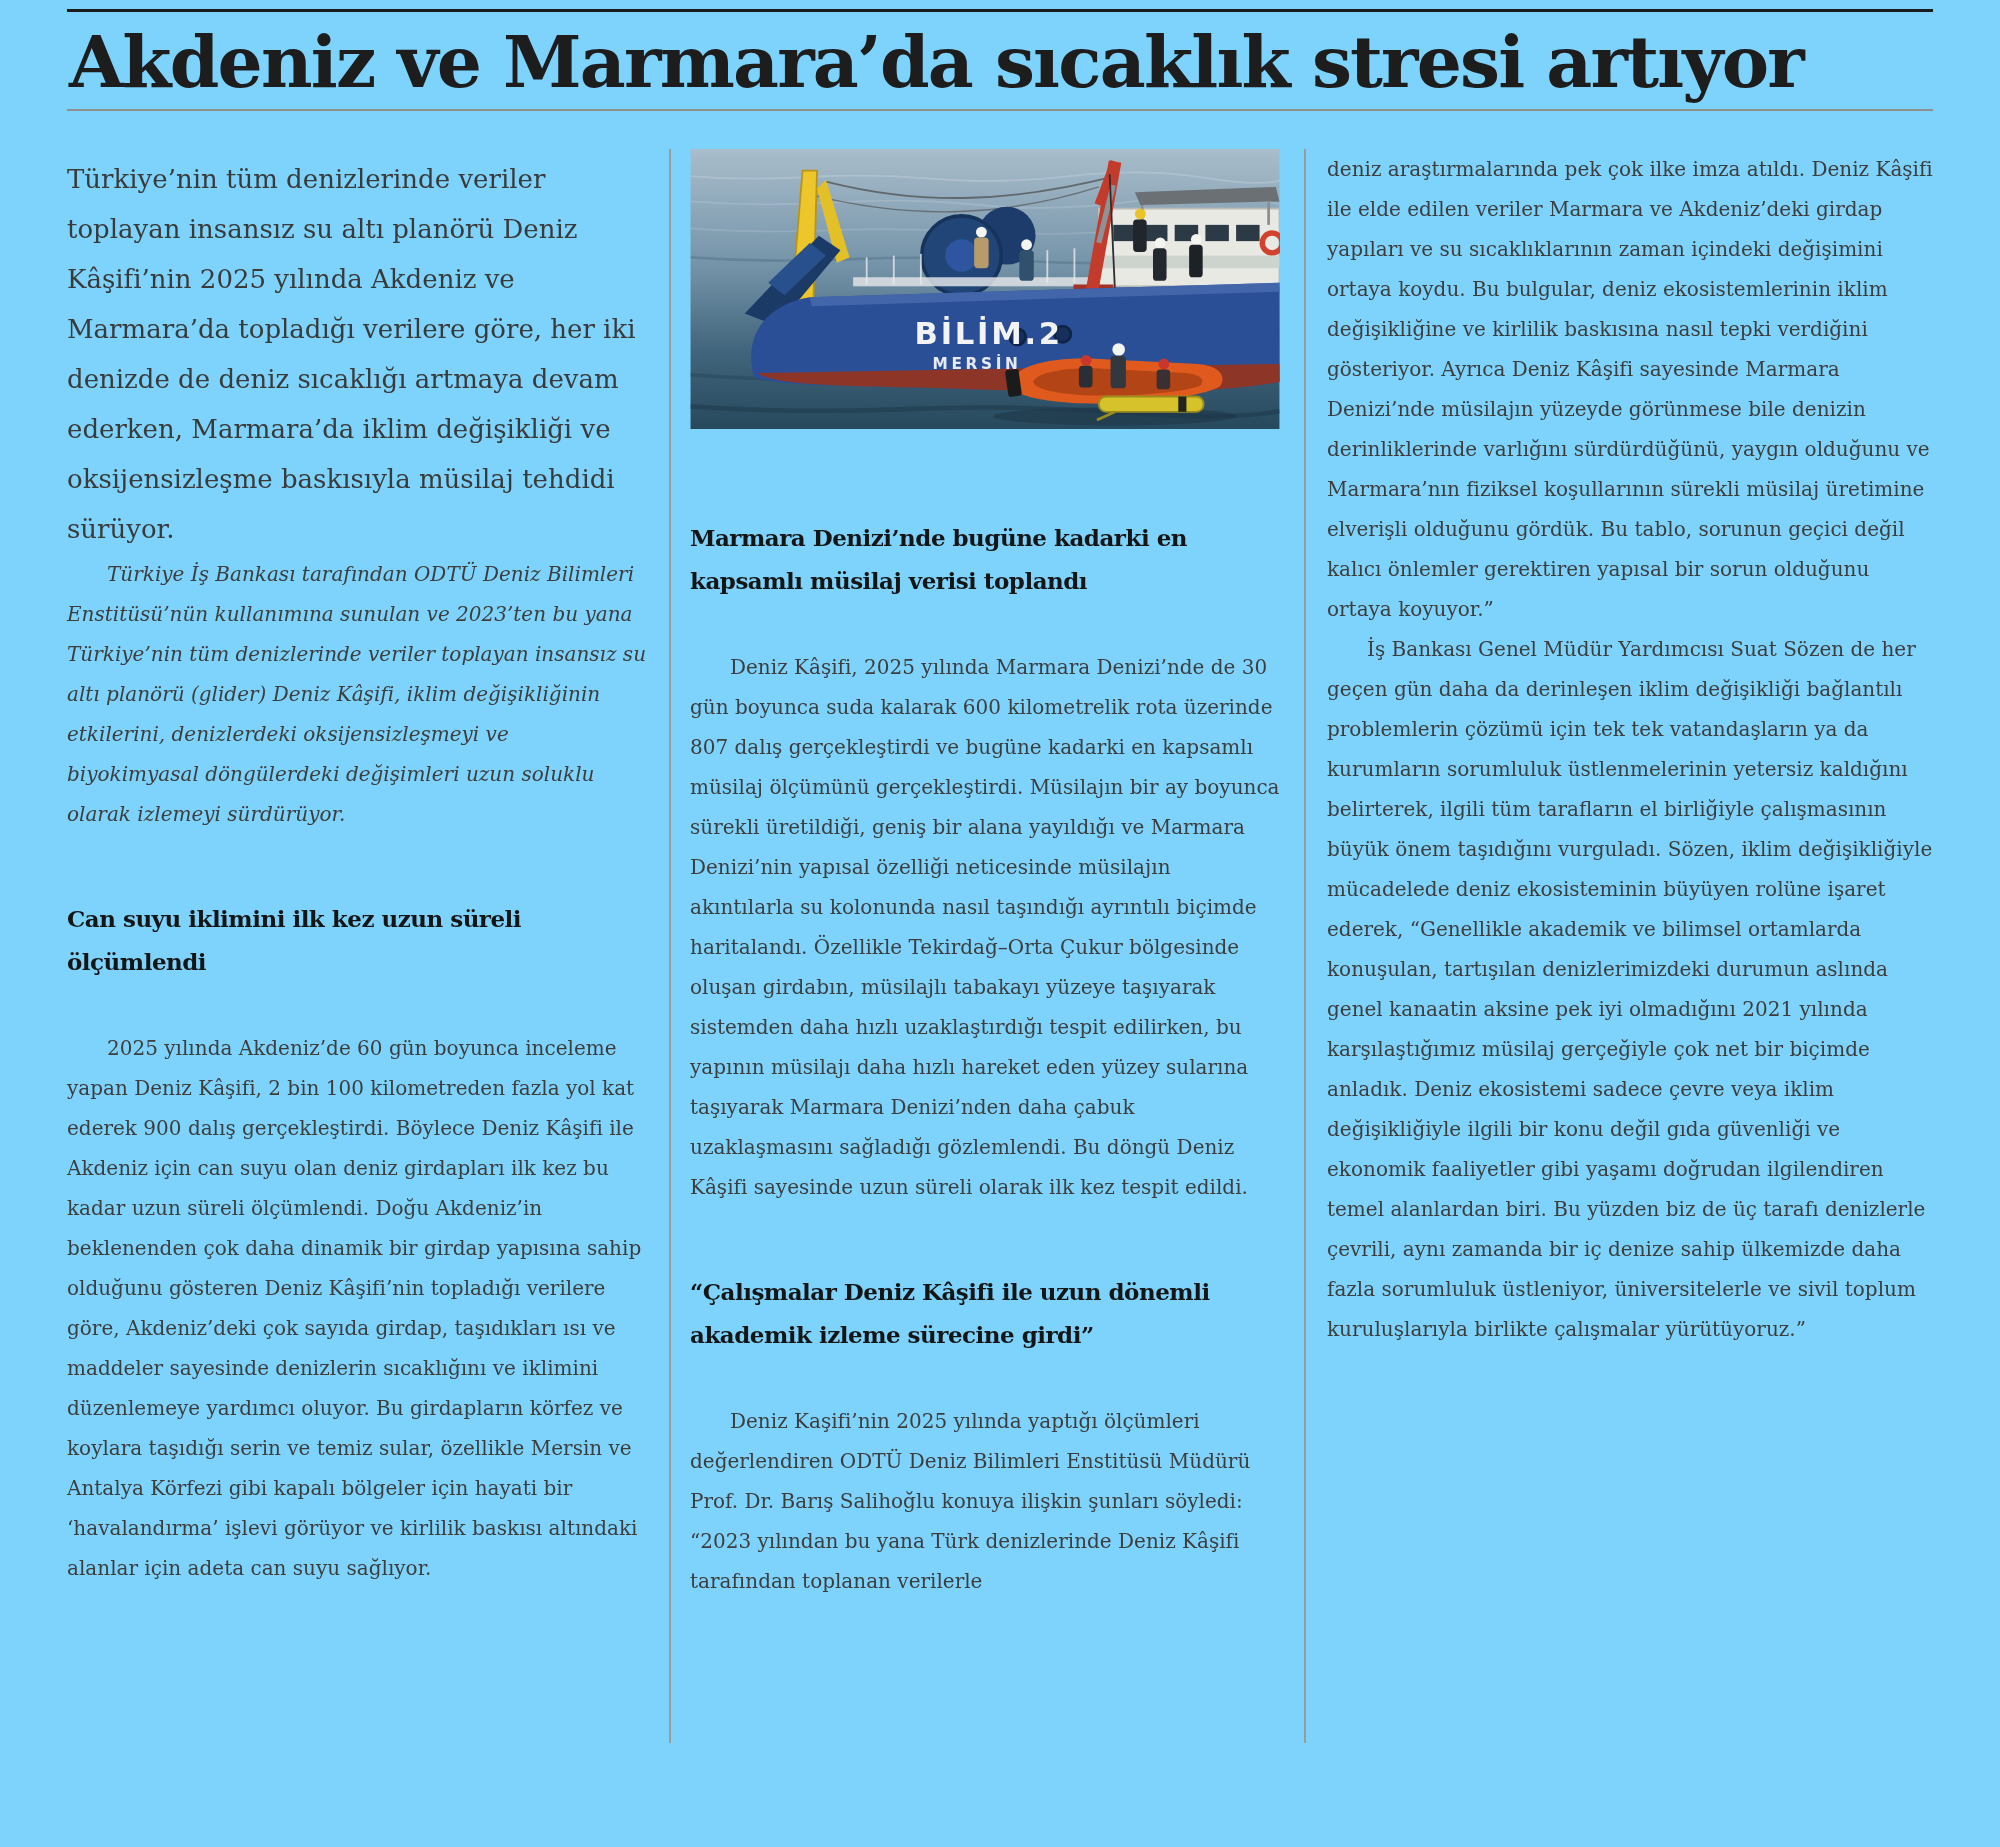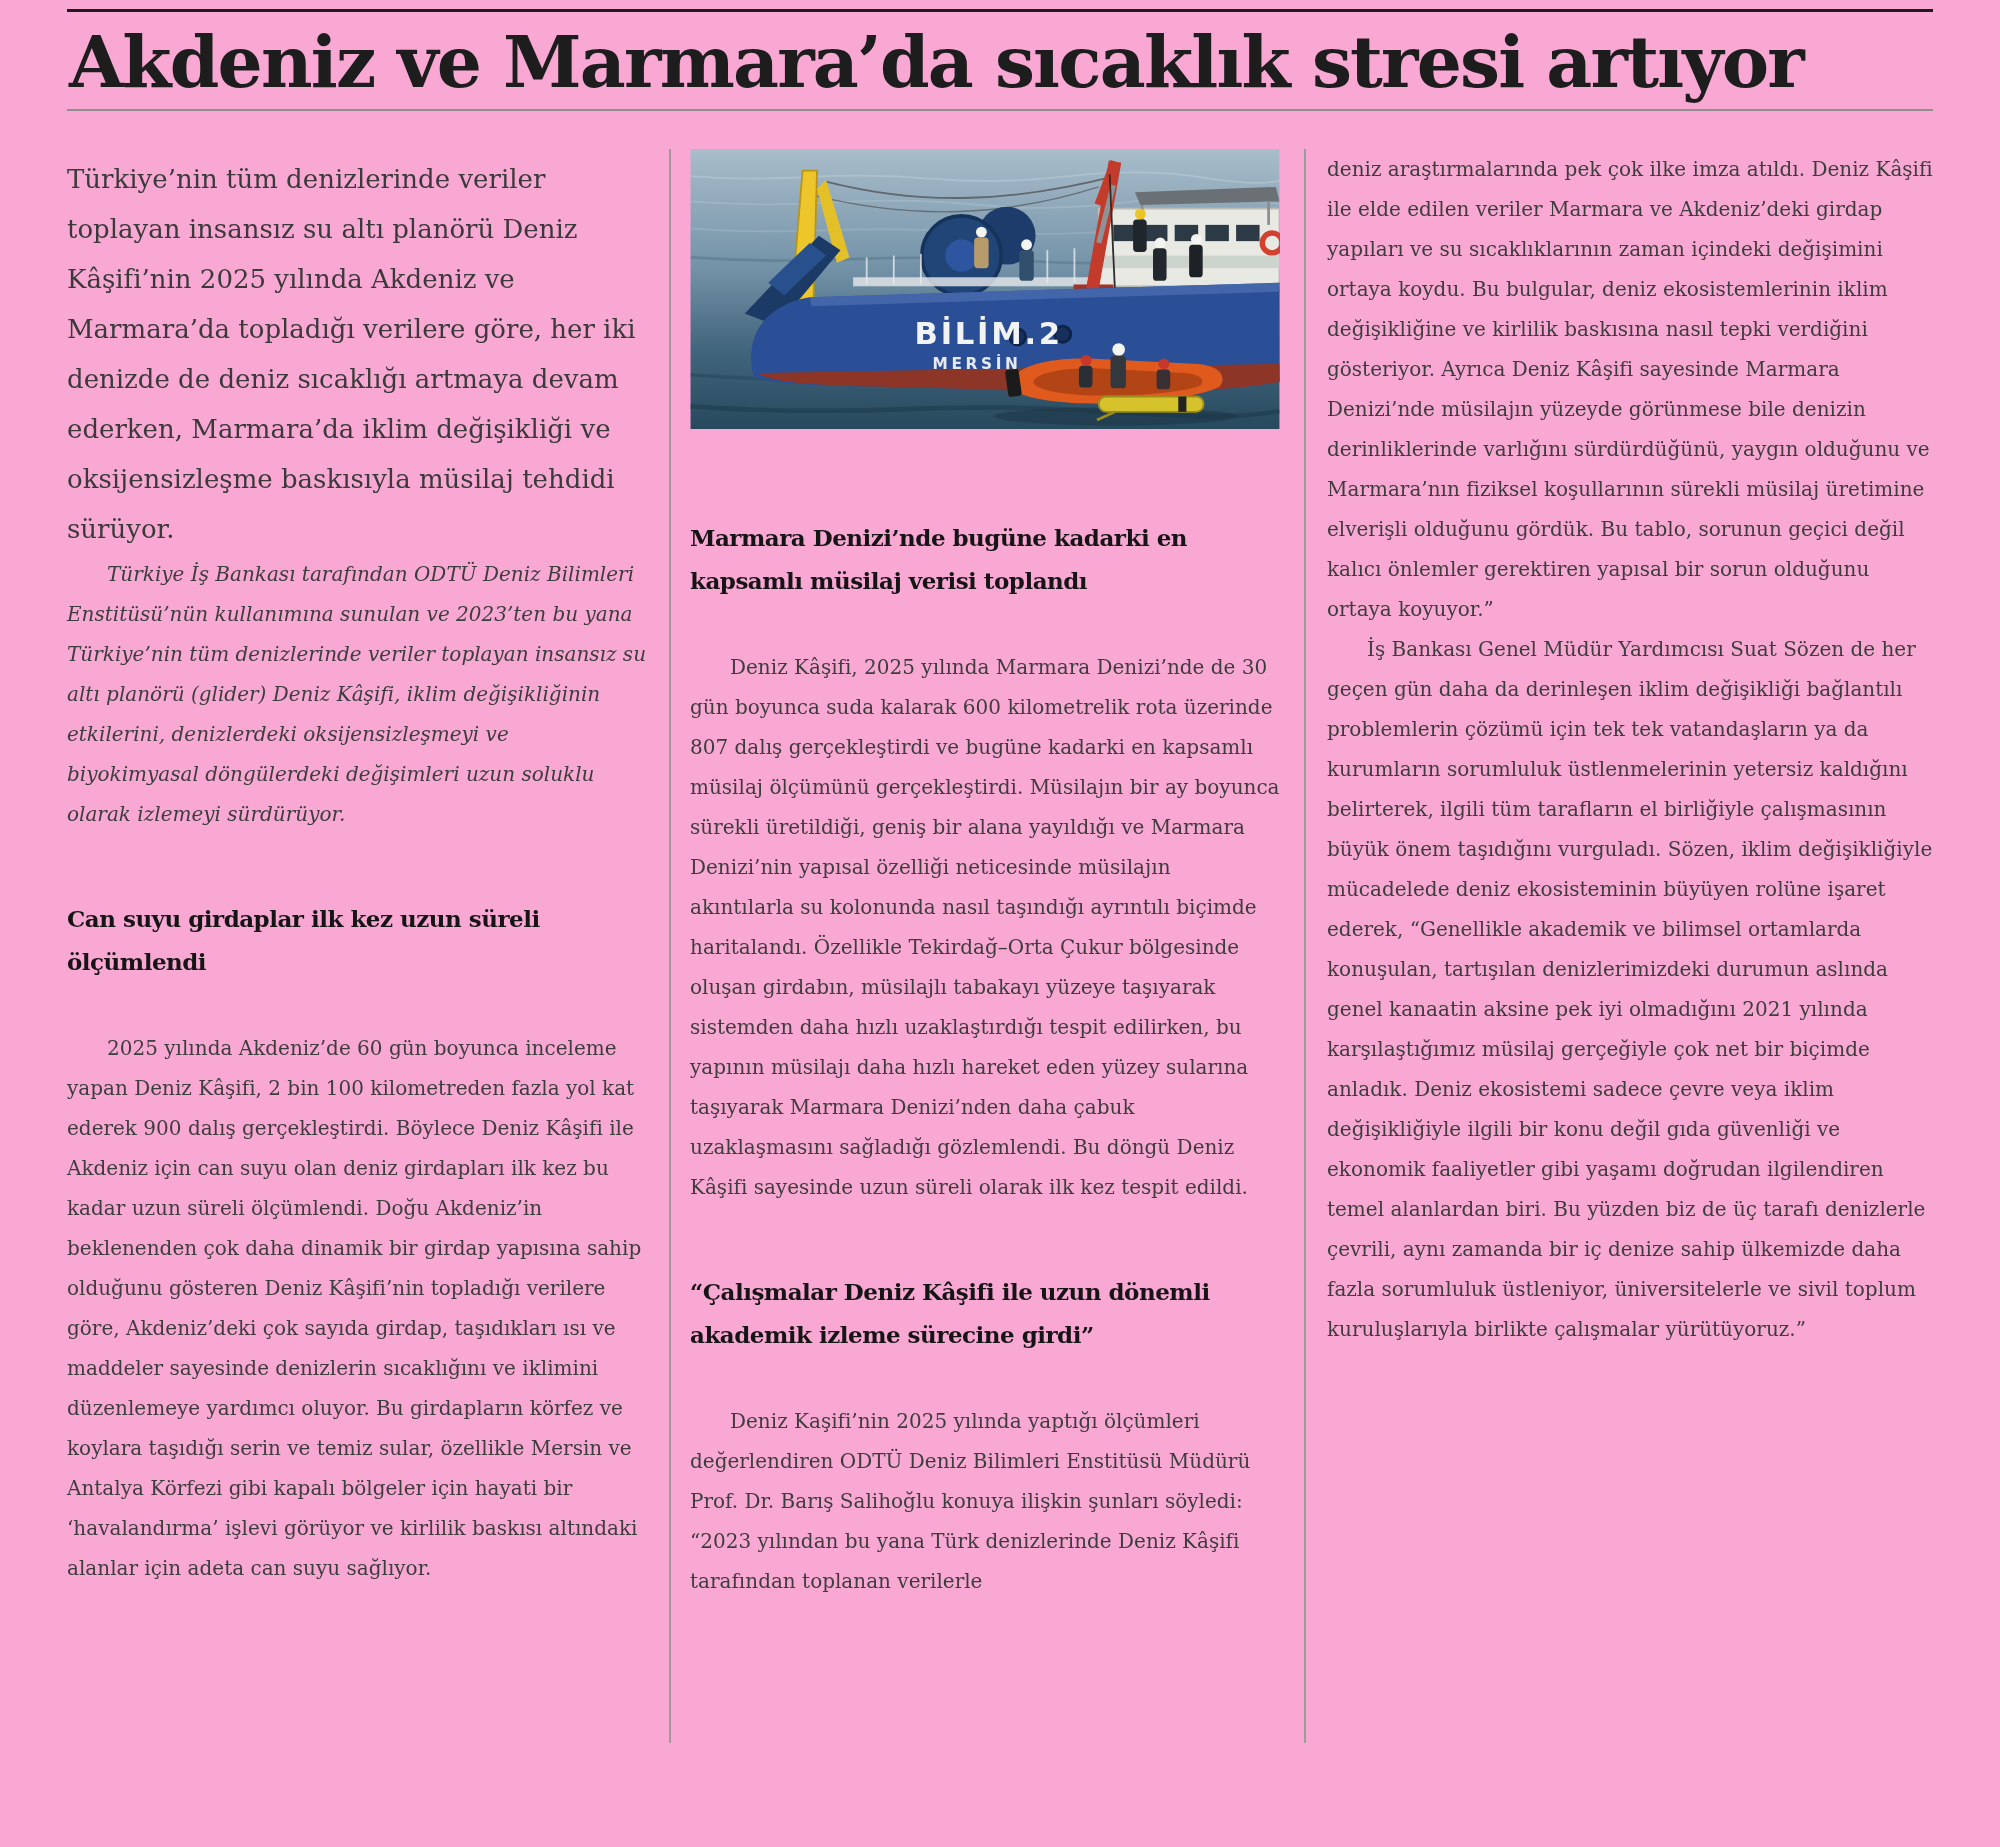--- a/index.html
+++ b/index.html
@@ -1,20 +1,20 @@
 <!DOCTYPE html>
 <html lang="tr" style="font-size:14.5px"><head>
 <meta charset="utf-8">
 <style>
   html,body{margin:0;padding:0;background:#ffffff;}
   .page{
     position:relative;
     width:2000px;
     height:1847px;
-    background:#f9a8d4;
+    background:#7dd3fc;
     font-family:"DejaVu Serif", serif;
     overflow:hidden;
   }
   .top-rule{
     position:absolute;left:67px;top:9px;width:1866px;height:2.7px;background:#1c1c1c;
   }
   .headline{
     position:absolute;left:69px;top:20px;width:1866px;margin:0;
     font-family:"DejaVu Serif", serif;
     font-weight:800;
@@ -70,21 +70,21 @@
 
   <div class="top-rule"></div>
 
   <h1 class="headline">Akdeniz ve Marmara’da sıcaklık stresi artıyor</h1>
 
   <div class="head-rule"></div>
 
   <div class="col col1">
     <p class="lede">Türkiye’nin tüm denizlerinde veriler toplayan insansız su altı planörü Deniz Kâşifi’nin 2025 yılında Akdeniz ve Marmara’da topladığı verilere göre, her iki denizde de deniz sıcaklığı artmaya devam ederken, Marmara’da iklim değişikliği ve oksijensizleşme baskısıyla müsilaj tehdidi sürüyor.</p>
     <p class="body indent sp-lg">Türkiye İş Bankası tarafından ODTÜ Deniz Bilimleri Enstitüsü’nün kullanımına sunulan ve 2023’ten bu yana Türkiye’nin tüm denizlerinde veriler toplayan insansız su altı planörü (glider) Deniz Kâşifi, iklim değişikliğinin etkilerini, denizlerdeki oksijensizleşmeyi ve biyokimyasal döngülerdeki değişimleri uzun soluklu olarak izlemeyi sürdürüyor.</p>
-    <h2 class="subhead sp-top sp-bot">Can suyu girdaplar ilk kez uzun süreli ölçümlendi</h2>
+    <h2 class="subhead sp-top sp-bot">Can suyu iklimini ilk kez uzun süreli ölçümlendi</h2>
     <p class="body indent">2025 yılında Akdeniz’de 60 gün boyunca inceleme yapan Deniz Kâşifi, 2 bin 100 kilometreden fazla yol kat ederek 900 dalış gerçekleştirdi. Böylece Deniz Kâşifi ile Akdeniz için can suyu olan deniz girdapları ilk kez bu kadar uzun süreli ölçümlendi. Doğu Akdeniz’in beklenenden çok daha dinamik bir girdap yapısına sahip olduğunu gösteren Deniz Kâşifi’nin topladığı verilere göre, Akdeniz’deki çok sayıda girdap, taşıdıkları ısı ve maddeler sayesinde denizlerin sıcaklığını ve iklimini düzenlemeye yardımcı oluyor. Bu girdapların körfez ve koylara taşıdığı serin ve temiz sular, özellikle Mersin ve Antalya Körfezi gibi kapalı bölgeler için hayati bir ‘havalandırma’ işlevi görüyor ve kirlilik baskısı altındaki alanlar için adeta can suyu sağlıyor.</p>
   </div>
 
   <div class="vdiv vdiv1"></div>
 
   <div class="col col2">
 
     <figure class="photo">
       <svg width="590" height="280" viewBox="0 0 652 310" xmlns="http://www.w3.org/2000/svg">
         <defs>

